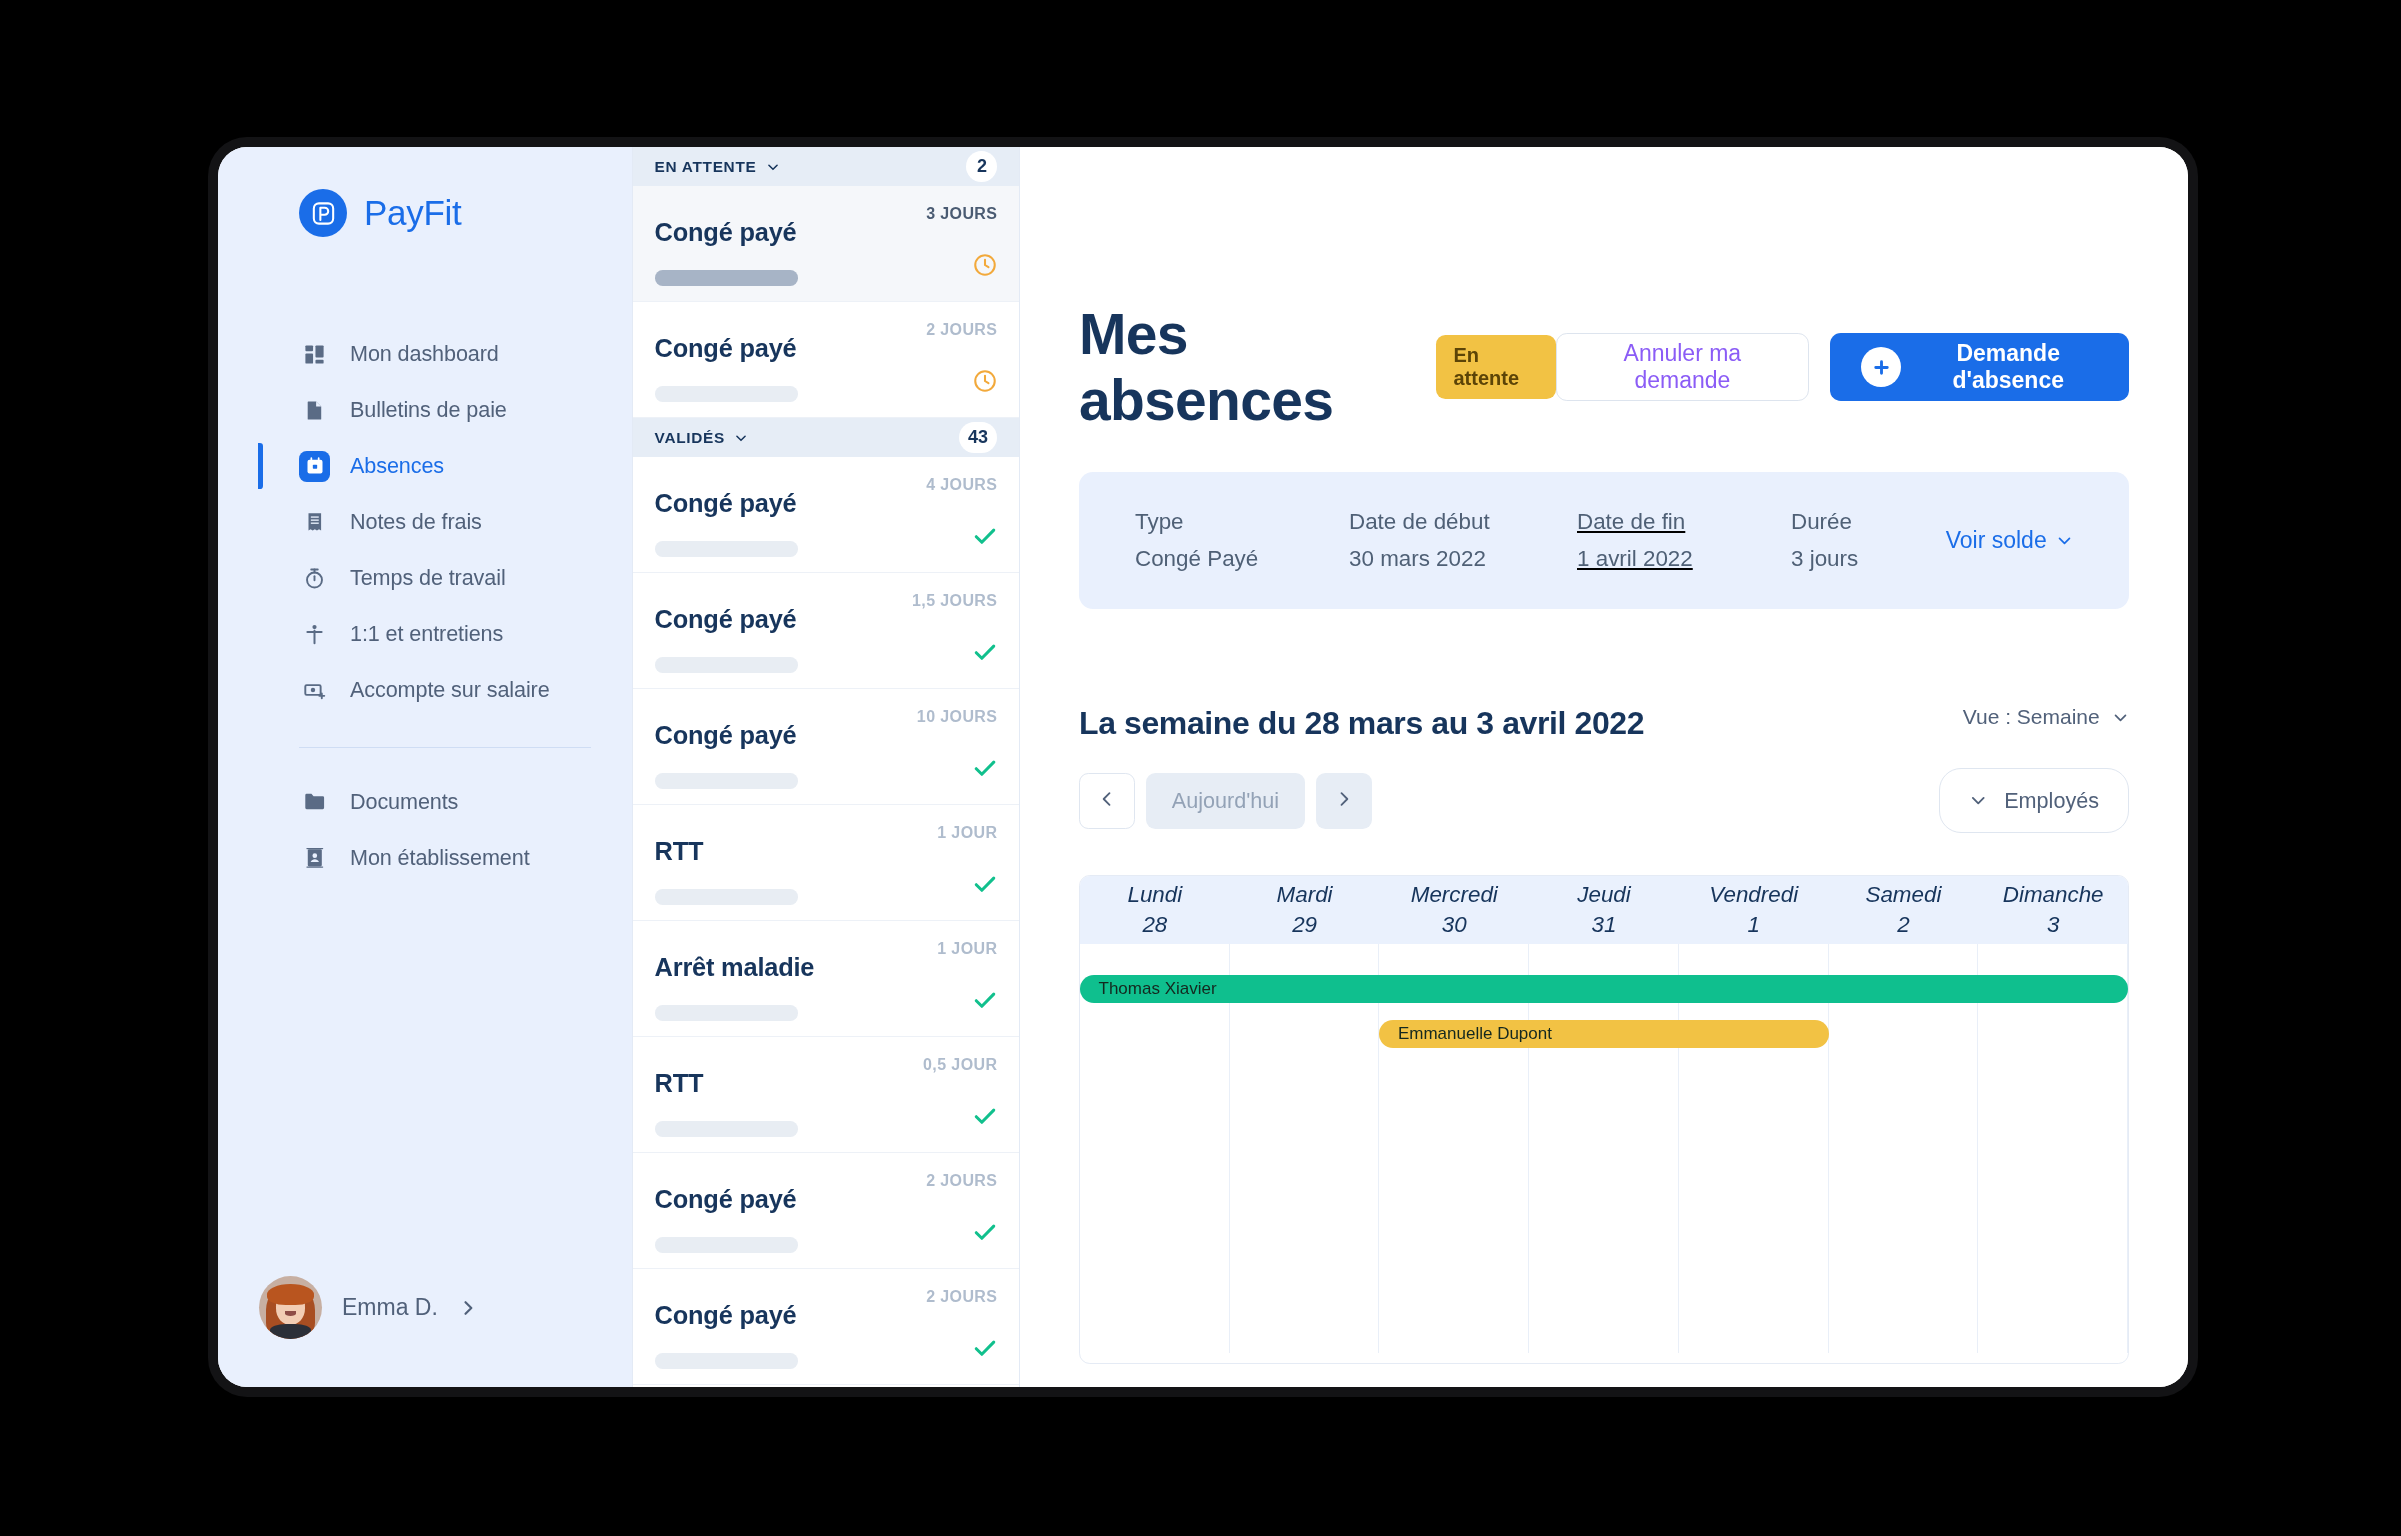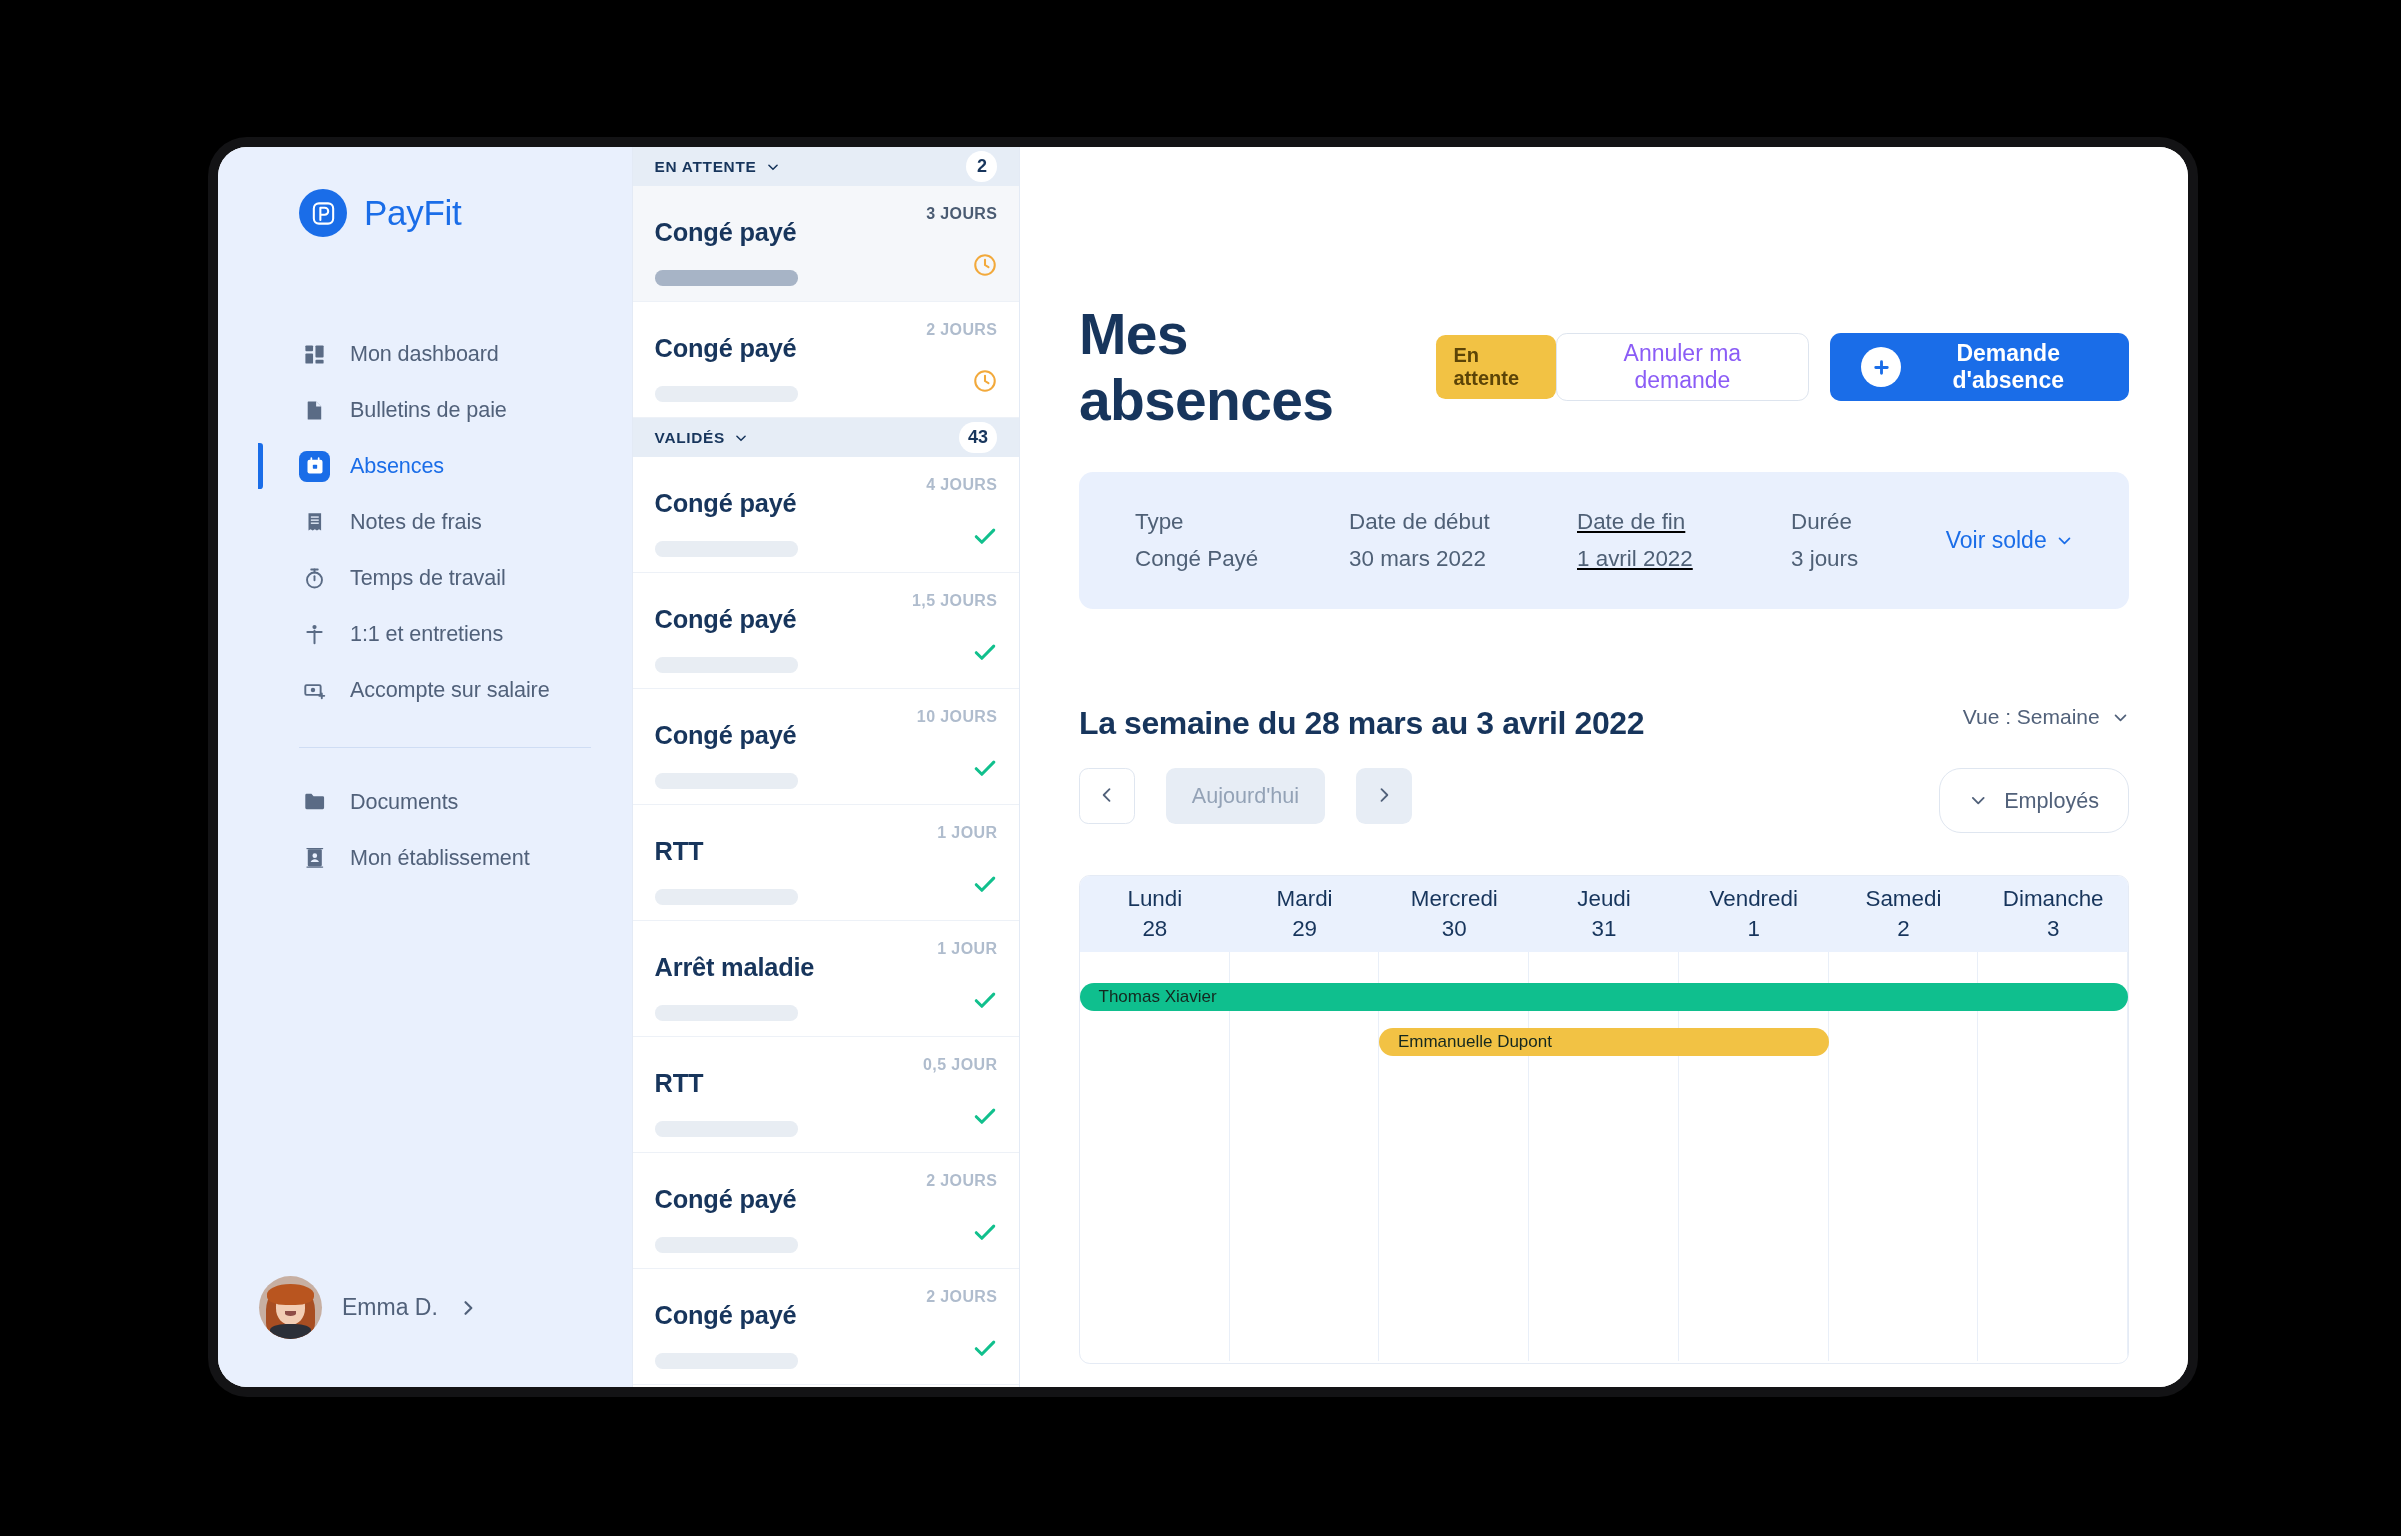--- a/index.html
+++ b/index.html
@@ -223,21 +223,21 @@
     color: #1A6DE8; font-size: 23px; cursor: pointer;
   }
 
   
   .cal-toolbar { margin-top: 96px; display:flex; align-items:flex-start; }
   .cal-title { font-size: 32px; font-weight: 700; color: #17355C; letter-spacing: -0.4px; }
   .cal-view {
     margin-left: auto; display:flex; align-items:center; gap: 12.3px;
     font-size: 21px; color: #51617A; cursor: pointer;
   }
-  .cal-nav-row { display: flex; align-items: flex-start; margin-top: 26px; gap: 20px; }
+  .cal-nav-row { display: flex; align-items: center; margin-top: 26px; }
   .nav-btn {
     width: 56px; height: 56px; border-radius: 9.3px;
     border: 1.5px solid #DFE6F0; background: #ffffff;
     display:flex; align-items:center; justify-content:center;
     color: #51617A; cursor: pointer; font-family: inherit;
   }
   .nav-btn.filled { border-color: transparent; background: #E7EDF5; }
   .today-btn {
     height: 56px; padding: 0 26px; margin-left: 10.8px;
     border: none; border-radius: 9.3px; background: #E7EDF5;
@@ -252,21 +252,21 @@
     display:flex; align-items:center; gap: 17px; cursor: pointer;
   }
 
   
   .calendar {
     margin-top: 42px;
     border: 0.8px solid #E5EBF5; border-radius: 10.8px;
     overflow: hidden; position: relative;
     height: 489px;
   }
-  .cal-head-row { display: flex; background: #EAF1FD; height: 76px; }
+  .cal-head-row { display: flex; background: #EAF1FD; height: 68px; font-style: italic; }
   .cal-head-cell {
     flex: 1; display:flex; flex-direction: column;
     align-items: center; justify-content: center; gap: 4.6px;
   }
   .cal-dow { font-size: 22.4px; color: #17355C; }
   .cal-dom { font-size: 22.4px; color: #17355C; }
   .cal-body { display: flex; height: 409px; position: relative; }
   .cal-col { flex: 1; border-right: 0.8px solid #E9EFF8; }
   .cal-col:last-child { border-right: none; }
   .event {

